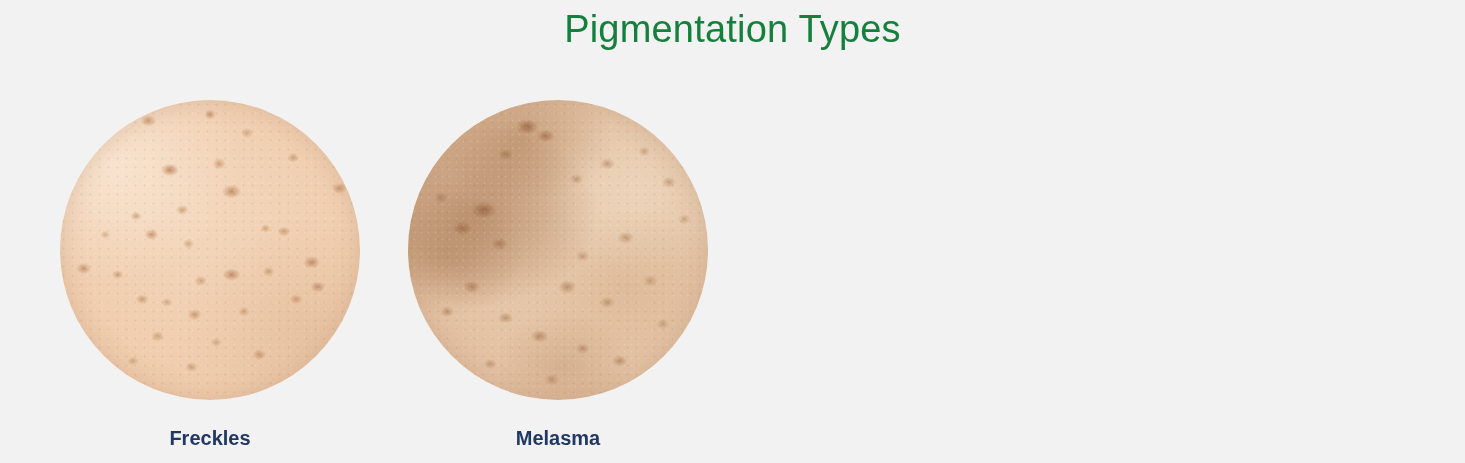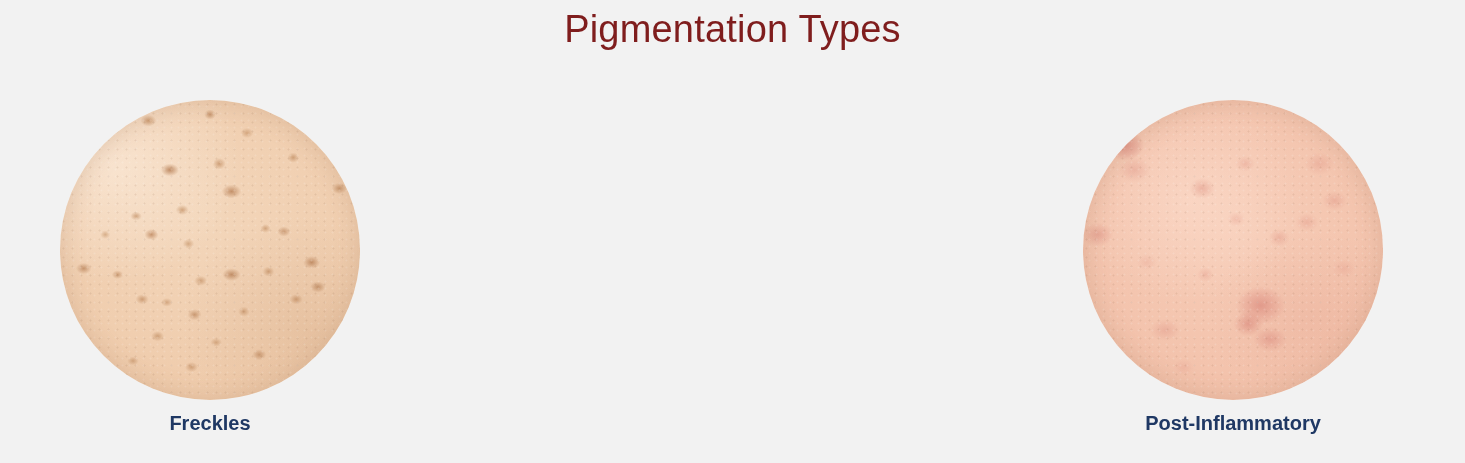--- a/index.html
+++ b/index.html
@@ -23,21 +23,21 @@
 
   .page-title {
     position: absolute;
     top: 8px;
     left: 0;
     width: 1465px;
     text-align: center;
     font-size: 38px;
     font-weight: 400;
     letter-spacing: 0.2px;
-    color: #7f1d1d;
+    color: #15803d;
     white-space: nowrap;
   }
 
   .panel-row {
     position: absolute;
     top: 100px;
     left: 0;
     width: 1465px;
     height: 340px;
   }
@@ -243,21 +243,21 @@
 
   .swatch-vignette {
     position: absolute;
     inset: 0;
     border-radius: 50%;
     pointer-events: none;
     box-shadow: inset 0 0 24px rgba(150,105,72,0.22);
   }
 
   .panel-label {
-    margin-top: 12px;
+    margin-top: 27px;
     width: 300px;
     text-align: center;
     font-size: 20px;
     font-weight: 600;
     color: #1f3864;
     white-space: nowrap;
   }
 </style>
 </head>
 <body>
@@ -271,26 +271,26 @@
     <div class="panel panel-1">
       <div class="swatch skin-freckles">
         <div class="shade"></div>
         <div class="spots"></div>
         <div class="grain"></div>
         <div class="swatch-vignette"></div>
       </div>
       <div class="panel-label">Freckles</div>
     </div>
 
-
-
-    <div class="panel panel-4">
-      <div class="swatch skin-postinflammatory">
+    <div class="panel panel-2">
+      <div class="swatch skin-melasma">
         <div class="shade"></div>
         <div class="spots"></div>
         <div class="grain"></div>
         <div class="swatch-vignette"></div>
       </div>
-      <div class="panel-label">Post-Inflammatory</div>
+      <div class="panel-label">Melasma</div>
     </div>
+
+
 
   </div>
 </div>
 
 </body></html>

